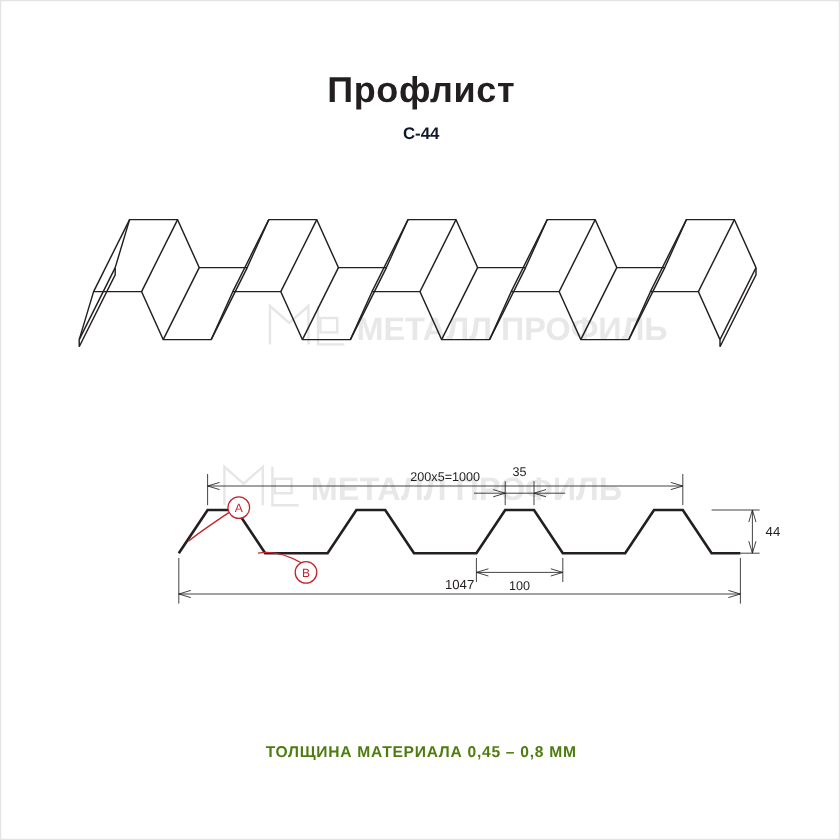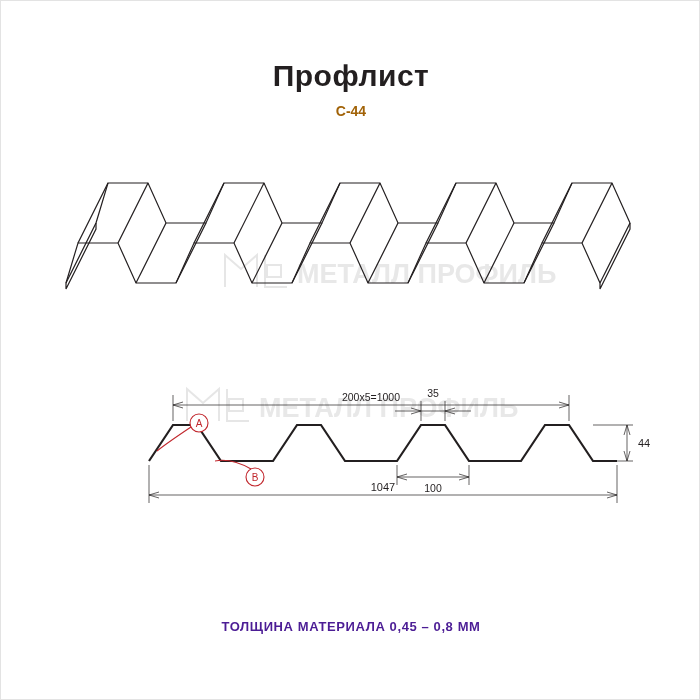--- a/index.html
+++ b/index.html
@@ -37,32 +37,32 @@
     color: #231f20;
   }
   .subtitle {
     position: absolute;
     top: 102px;
     left: 0;
     width: 700px;
     text-align: center;
     font-size: 14px;
     font-weight: bold;
-    color: #a16207;
+    color: #0f172a;
   }
   .footnote {
     position: absolute;
     top: 618px;
     left: 0;
     width: 700px;
     text-align: center;
     font-size: 13px;
     font-weight: bold;
     letter-spacing: 0.6px;
-    color: #4c1d95;
+    color: #4d7c0f;
   }
   .iso-wrap {
     position: absolute;
     left: 55px;
     top: 160px;
     width: 590px;
     height: 180px;
   }
   .dim-wrap {
     position: absolute;

